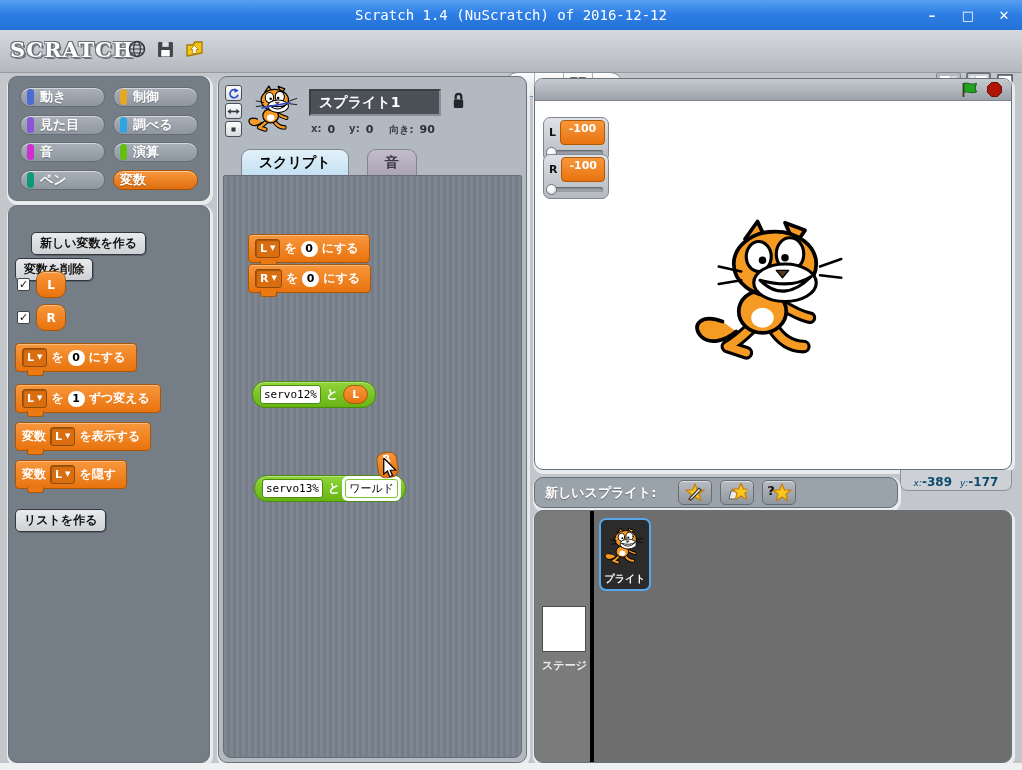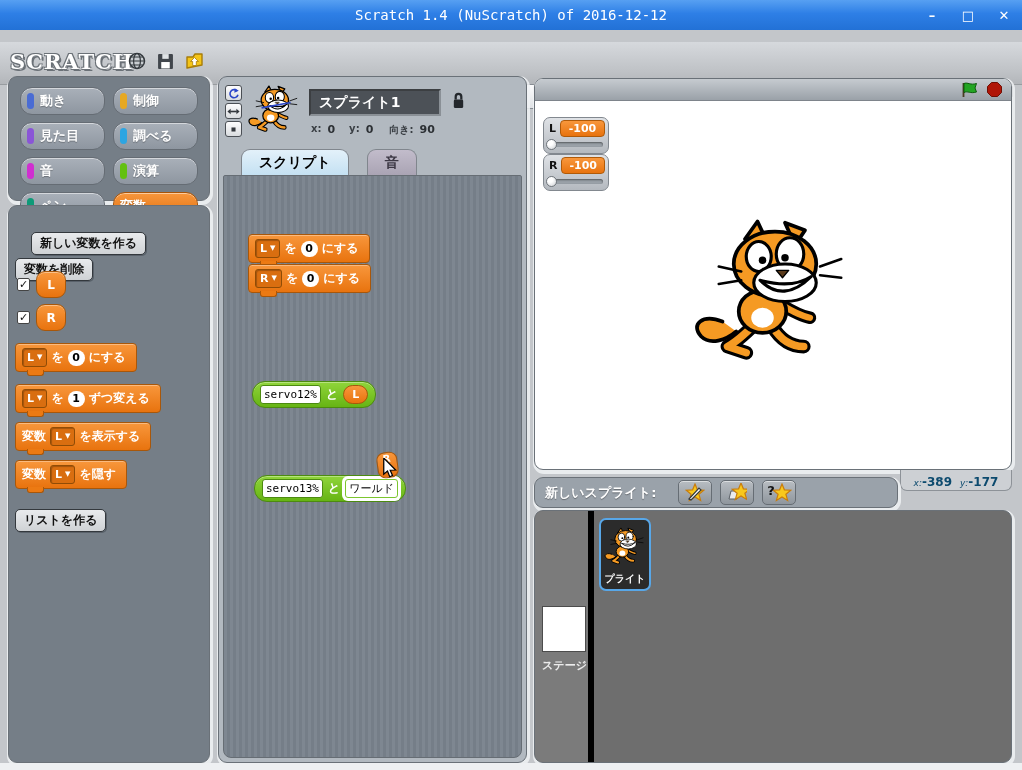--- a/index.html
+++ b/index.html
@@ -11,21 +11,21 @@
   .titlebar { position:absolute; left:0; top:0; width:1022px; height:30px;
     background:linear-gradient(#57a0f2 0%, #2e7fe6 45%, #2271d6 100%); }
   .titlebar .title { position:absolute; left:50%; top:0; transform:translateX(-50%);
     line-height:30px; color:#fff; font-size:14px; font-family:"DejaVu Sans Mono",monospace; }
   .win-controls { position:absolute; right:10px; top:0; height:30px; display:flex; gap:20px; align-items:center; }
   .win-btn { color:#fff; font-size:13px; font-weight:bold; width:16px; text-align:center; cursor:default; }
 
   
   .menubar { position:absolute; left:0; top:30px; width:1022px; height:43px;
     background:linear-gradient(#d6d9dd, #bfc2c6 70%, #b3b6ba);
-    border-bottom:1px solid #989ca0;margin-top:12px; }
+    border-bottom:1px solid #989ca0; }
   .logo { position:absolute; left:10px; top:7px; font-size:21px; font-weight:bold;
     color:#fff; letter-spacing:1px; font-family:"DejaVu Serif",serif;
     text-shadow:-1px -1px 0 #6b7177, 1px -1px 0 #6b7177, -1px 1px 0 #6b7177, 2px 2px 0 #6b7177; }
   .menu-icons { position:absolute; left:128px; top:10px; display:flex; gap:11px; align-items:center; }
   .menu-items { position:absolute; left:243px; top:0; height:43px; display:flex; gap:30px; align-items:center; }
   .menu-item { font-size:15px; font-weight:bold; color:#17191b; }
   .tool-pill { position:absolute; left:505px; top:42px; height:25px; display:flex;
     background:linear-gradient(#fdfdfe,#dee1e4); border:1px solid #868c93; border-radius:13px; overflow:hidden; }
   .tool-cell { width:29px; display:flex; align-items:center; justify-content:center; border-right:1px solid #aab0b5; }
   .tool-cell:last-child { border-right:none; }
@@ -34,21 +34,21 @@
     background:#b7bbc0; display:flex; align-items:center; justify-content:center; }
   .view-btn.pressed { background:#cdd1d5; border:2px solid #6e747b; }
 
   
   .panel { position:absolute; border:1px solid #6a7178; border-radius:9px;
     box-shadow:1px 2px 0 2px rgba(240,242,245,.85); }
 
   
   .cat-panel { left:8px; top:76px; width:202px; height:125px; background:#757e87;
     display:grid; grid-template-columns:1fr 1fr; gap:7px 8px; padding:10px 11px; }
-  .cat-btn { height:28px; border-radius:12px; border:1px solid #656c74;
+  .cat-btn { height:20px; border-radius:12px; border:1px solid #656c74;
     background:linear-gradient(#a9b0b9,#8e96a0); display:flex; align-items:center;
     padding:0 6px; gap:6px; color:#fff; font-weight:bold; font-size:13px;
     box-shadow:inset 0 1px 0 rgba(255,255,255,.5); text-shadow:0 1px 1px rgba(0,0,0,.3); }
   .cat-stripe { width:7px; height:16px; border-radius:4px; }
   .cat-btn.selected { background:linear-gradient(#f8973c,#e06f10); border-color:#a85408; }
 
   
   .palette-panel { left:8px; top:205px; width:202px; height:558px; background:#757e87; }
   .pal-btn { position:absolute; background:linear-gradient(#e9ebed,#cfd2d5);
     border:1px solid #33383d; border-radius:5px; height:23px; display:flex; align-items:center;
@@ -103,21 +103,21 @@
 
   
   .stage-panel { left:534px; top:78px; width:478px; height:392px; background:#fff; overflow:visible; }
   .stage-header { position:absolute; left:0; top:0; right:0; height:22px;
     background:linear-gradient(#c6cbd0,#9aa1a8); border-bottom:1px solid #7e848b; border-radius:8px 8px 0 0; }
   .watcher { position:absolute; width:66px; background:linear-gradient(#dfe2e6,#b4b9bf);
     border:1px solid #82888f; border-radius:7px; padding:2px 3px 3px; }
   .wrow { display:flex; align-items:center; gap:4px; }
   .wname { font-size:11px; font-weight:bold; color:#111; padding-left:2px; }
   .wval { flex:1; background:linear-gradient(#f8973c,#e8730e); border:1px solid #b05a08; border-radius:4px;
-    color:#fff; font-weight:bold; font-size:11px; text-align:center; height:17px; line-height:16px; }
+    color:#fff; font-weight:bold; font-size:11px; text-align:center; height:25px; line-height:16px; }
   .wslider { position:relative; height:11px; margin-top:2px; }
   .wtrack { position:absolute; left:2px; right:2px; top:3px; height:5px; background:#9aa1a8;
     border-radius:3px; box-shadow:inset 0 1px 2px rgba(0,0,0,.45); }
   .wknob { position:absolute; left:-1px; top:0; width:11px; height:11px; border:1px solid #70767c;
     border-radius:50%; background:radial-gradient(circle at 35% 30%, #fff 30%, #c9cdd1); }
 
   
   .coords-tab { position:absolute; left:900px; top:470px; width:112px; height:21px;
     background:#cdd0d4; border:1px solid #8d9298; border-top:none; border-radius:0 0 7px 7px;
     display:flex; align-items:center; justify-content:center; gap:8px; color:#0c4a6e; }
@@ -125,21 +125,21 @@
   .coords-tab .num { font-size:12px; font-weight:bold; }
   .sprite-bar { left:534px; top:477px; width:364px; height:31px; background:#9aa2aa;
     display:flex; align-items:center; padding-left:10px; gap:8px; }
   .sprite-bar .label { color:#fff; font-weight:bold; font-size:13px; text-shadow:0 1px 1px rgba(0,0,0,.35); margin-right:14px; }
   .new-btn { width:34px; height:25px; border:1px solid #666d74; border-radius:5px;
     background:linear-gradient(#b8bdc2,#8f969d); display:flex; align-items:center; justify-content:center;
     box-shadow:inset 0 1px 0 rgba(255,255,255,.5); position:relative; }
   .new-btn .q { position:absolute; left:4px; top:2px; font-size:13px; font-weight:bold; color:#111; }
   .sprite-list { left:534px; top:510px; width:478px; height:253px; background:#6e6e6e; }
   .list-left { position:absolute; left:0; top:0; bottom:0; width:59px; background:#7b7b7b;
-    border-right:6px solid #000000; border-radius:8px 0 0 8px; }
+    border-right:4px solid #000000; border-radius:8px 0 0 8px; }
   .stage-thumb { position:absolute; left:7px; top:95px; width:44px; height:46px; background:#fff;
     border:1px solid #4c4c4c; }
   .stage-label { position:absolute; left:0; top:147px; width:59px; text-align:center;
     color:#ececec; font-size:11px; font-weight:bold; }
   .sprite-tile { position:absolute; left:64px; top:7px; width:52px; height:73px; background:#2b2b2b;
     border:2px solid #58a7e8; border-radius:7px; display:flex; flex-direction:column; align-items:center; }
   .sprite-tile .tname { color:#fff; font-size:10px; font-weight:bold; margin-top:auto; margin-bottom:3px; }
 
   
   .drag-blob { position:absolute; width:21px; height:26px; border-radius:8px;

